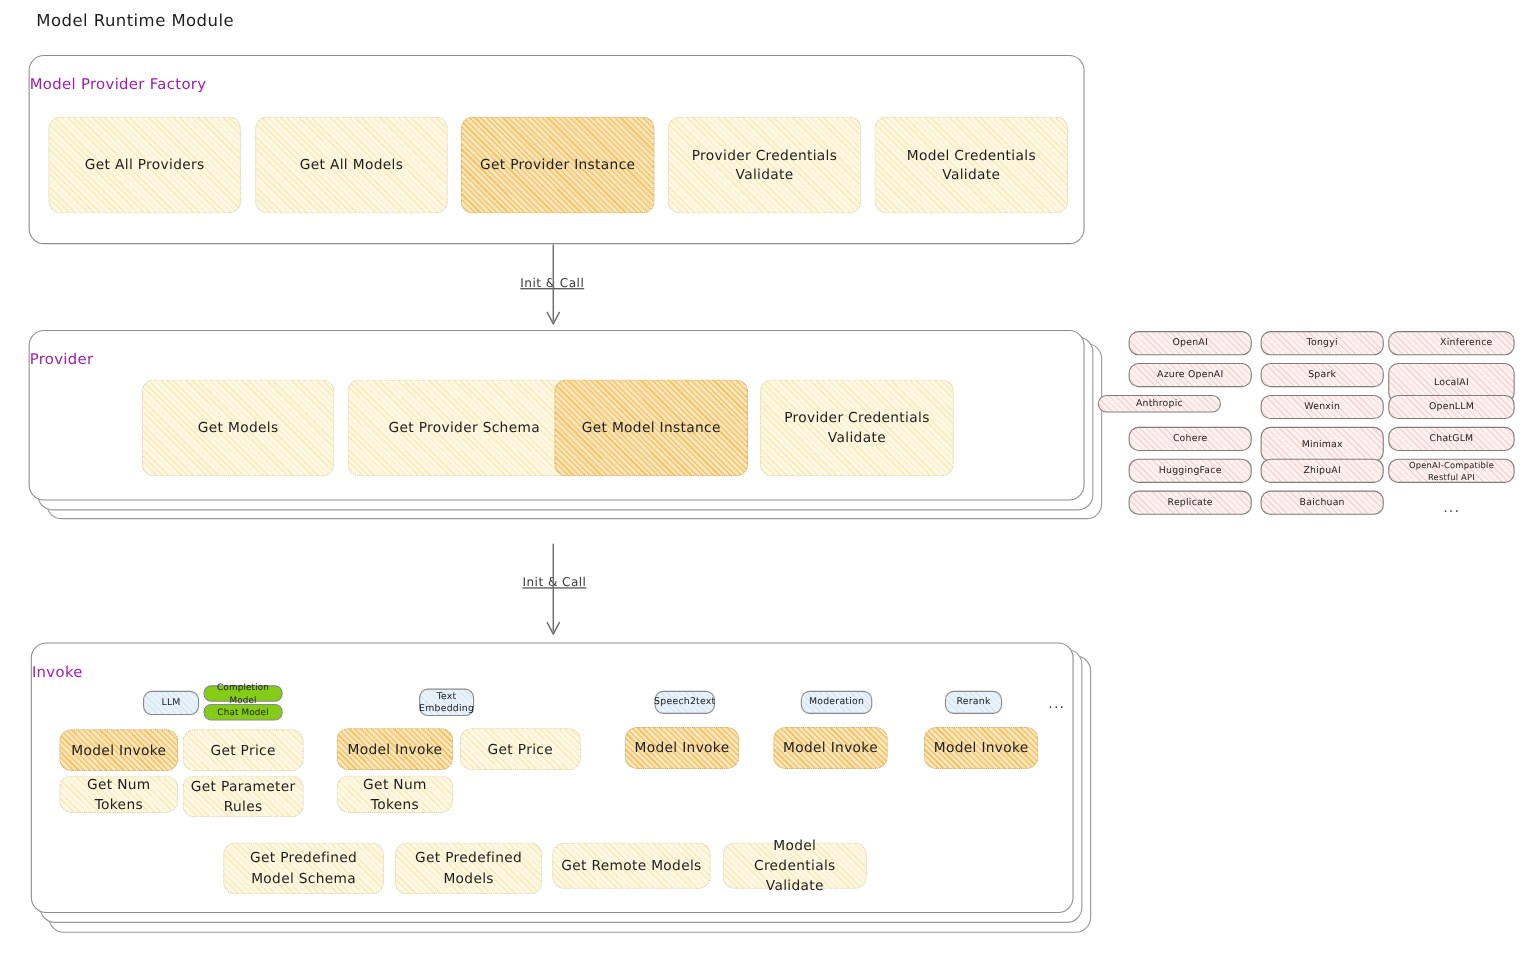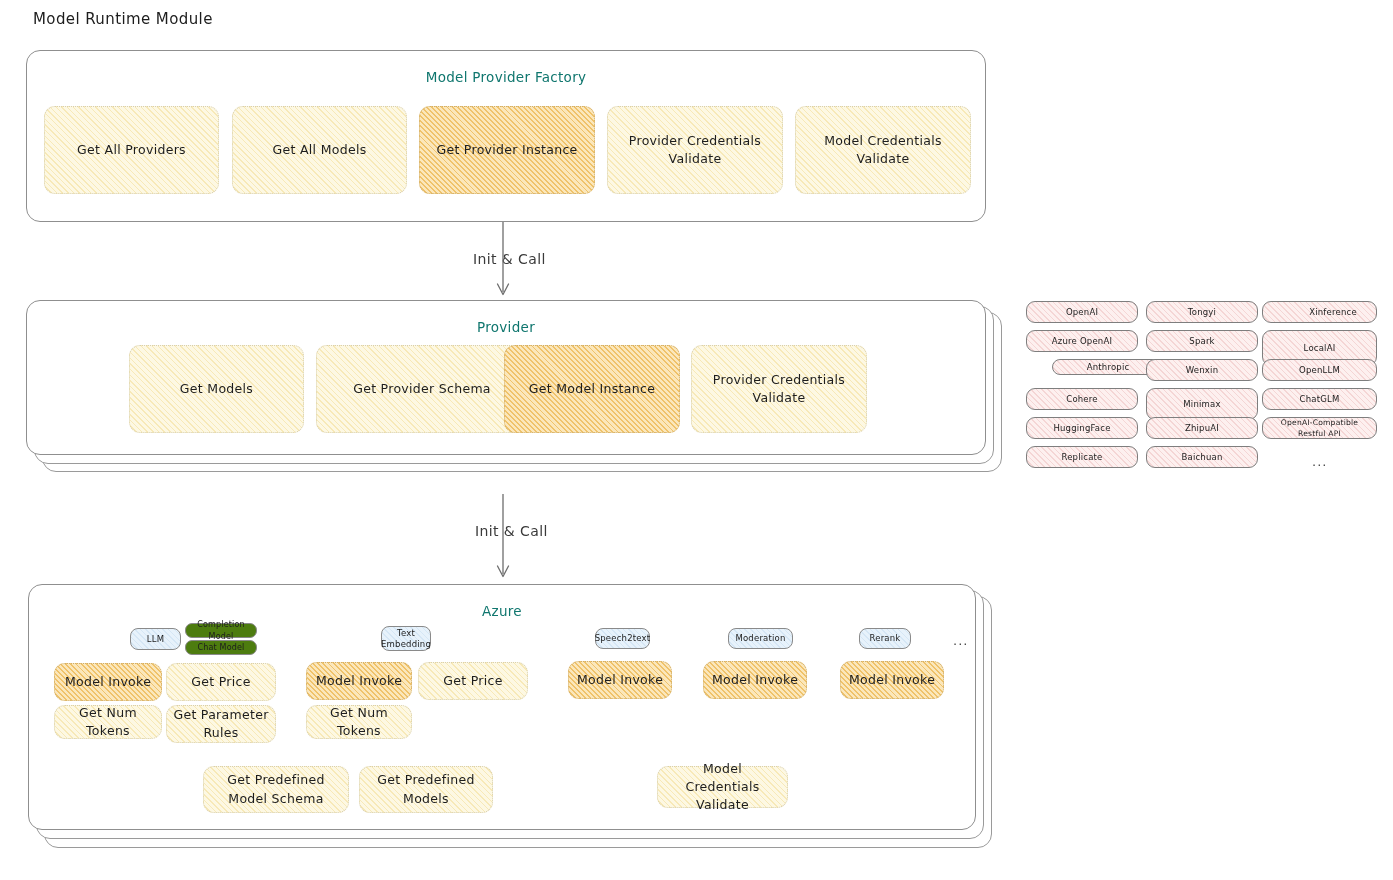--- a/index.html
+++ b/index.html
@@ -52,23 +52,23 @@
     border-radius: 14px;
     box-sizing: border-box;
     z-index: 0;
   }
 
   .card-title {
     position: absolute;
     top: 18px;
     left: 0;
     width: 100%;
-    text-align: center;
+    text-align: left;
     font-size: 13.5px;
-    color: #0f766e;
+    color: #a21caf;
     letter-spacing: .3px;
   }
 
   
   .hbox {
     position: absolute;
     box-sizing: border-box;
     border-radius: 11px;
     border: 1.4px dotted #c9c2a8;
     display: flex;
@@ -127,35 +127,36 @@
         rgba(255,255,255,0) 1px,
         rgba(255,255,255,0) 4px);
     border: 1.3px solid #8a8a8a;
     border-radius: 8px;
     font-size: 8.5px;
     line-height: 1.25;
     letter-spacing: .2px;
   }
   
   .hbox.plain {
-    background: #4d7c0f;
+    background: #84cc16;
     border: 1.2px solid #8a8a8a;
     border-radius: 7px;
     font-size: 8px;
     letter-spacing: .15px;
   }
 
   
   .arrow { position: absolute; z-index: 3; }
   .arrow-label {
     position: absolute;
-    font-size: 14px;
+    font-size: 11px;
     color: #3a3a3a;
     white-space: nowrap;
     letter-spacing: .4px;
+    text-decoration: underline;
   }
 
   .ellipsis {
     position: absolute;
     font-size: 13px;
     color: #4a4a4a;
     letter-spacing: 1px;
     line-height: 1;
   }
 </style>
@@ -210,21 +211,21 @@
   <div class="hbox pale" style="left:691px; top:345px; width:176px; height:88px; z-index:2;">
     <span>Provider Credentials Validate</span>
   </div>
 
   <div class="hbox rose" style="left:1026px; top:301px; width:112px; height:22px;">
     <span>OpenAI</span>
   </div>
   <div class="hbox rose" style="left:1026px; top:330px; width:112px; height:22px;">
     <span>Azure OpenAI</span>
   </div>
-  <div class="hbox rose" style="left:1052px; top:359px; width:112px; height:16px;">
+  <div class="hbox rose" style="left:998px; top:359px; width:112px; height:16px;">
     <span>Anthropic</span>
   </div>
   <div class="hbox rose" style="left:1026px; top:388px; width:112px; height:22px;">
     <span>Cohere</span>
   </div>
   <div class="hbox rose" style="left:1026px; top:417px; width:112px; height:22px;">
     <span>HuggingFace</span>
   </div>
   <div class="hbox rose" style="left:1026px; top:446px; width:112px; height:22px;">
     <span>Replicate</span>
@@ -268,21 +269,21 @@
 
   <svg class="arrow" style="left:488px; top:494px;" width="30" height="88" viewBox="0 0 30 88">
     <path d="M15 0 L15 80" stroke="#6d6d6d" stroke-width="1.3" fill="none"></path>
     <path d="M9.5 72 L15 82.5 L20.5 72" stroke="#6d6d6d" stroke-width="1.3" fill="none" stroke-linecap="round" stroke-linejoin="round"></path>
   </svg>
   <div class="arrow-label" style="left:475px; top:523px;">Init &amp; Call</div>
 
   <div class="stack-layer" style="left:44px; top:596px; width:948px; height:252px;"></div>
   <div class="stack-layer" style="left:36px; top:590px; width:948px; height:249px;"></div>
   <div class="card" style="left:28px; top:584px; width:948px; height:246px; z-index:1;">
-    <div class="card-title">Azure</div>
+    <div class="card-title">Invoke</div>
   </div>
 
   <div class="hbox blue" style="left:130px; top:628px; width:51px; height:22px; z-index:2;">
     <span>LLM</span>
   </div>
   <div class="hbox plain" style="left:185px; top:623px; width:72px; height:15px; z-index:2;">
     <span>Completion Model</span>
   </div>
   <div class="hbox plain" style="left:185px; top:640px; width:72px; height:15px; z-index:2;">
     <span>Chat Model</span>
@@ -336,17 +337,20 @@
   </div>
 
   <div class="ellipsis" style="left:953px; top:634px; z-index:2;">...</div>
 
   <div class="hbox pale" style="left:203px; top:766px; width:146px; height:47px; z-index:2;">
     <span>Get Predefined Model Schema</span>
   </div>
   <div class="hbox pale" style="left:359px; top:766px; width:134px; height:47px; z-index:2;">
     <span>Get Predefined Models</span>
   </div>
+  <div class="hbox pale" style="left:502px; top:766px; width:144px; height:42px; z-index:2;">
+    <span>Get Remote Models</span>
+  </div>
   <div class="hbox pale" style="left:657px; top:766px; width:131px; height:42px; z-index:2;">
     <span>Model Credentials Validate</span>
   </div>
 
 </div>
 
 </body></html>

